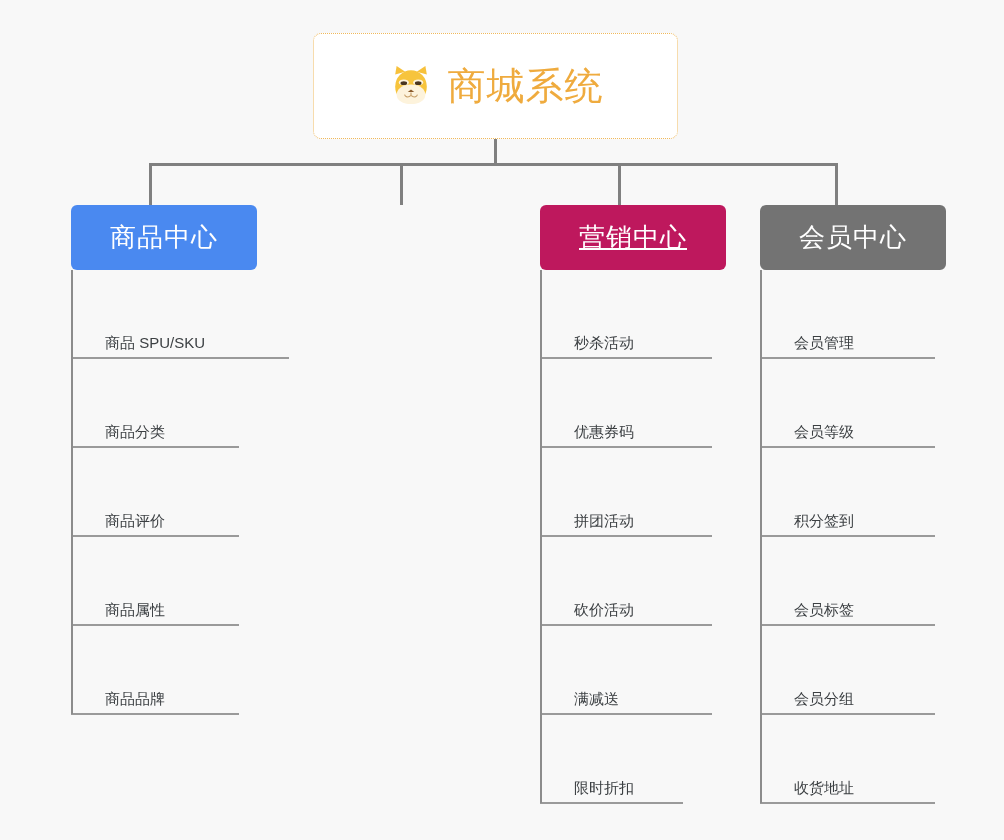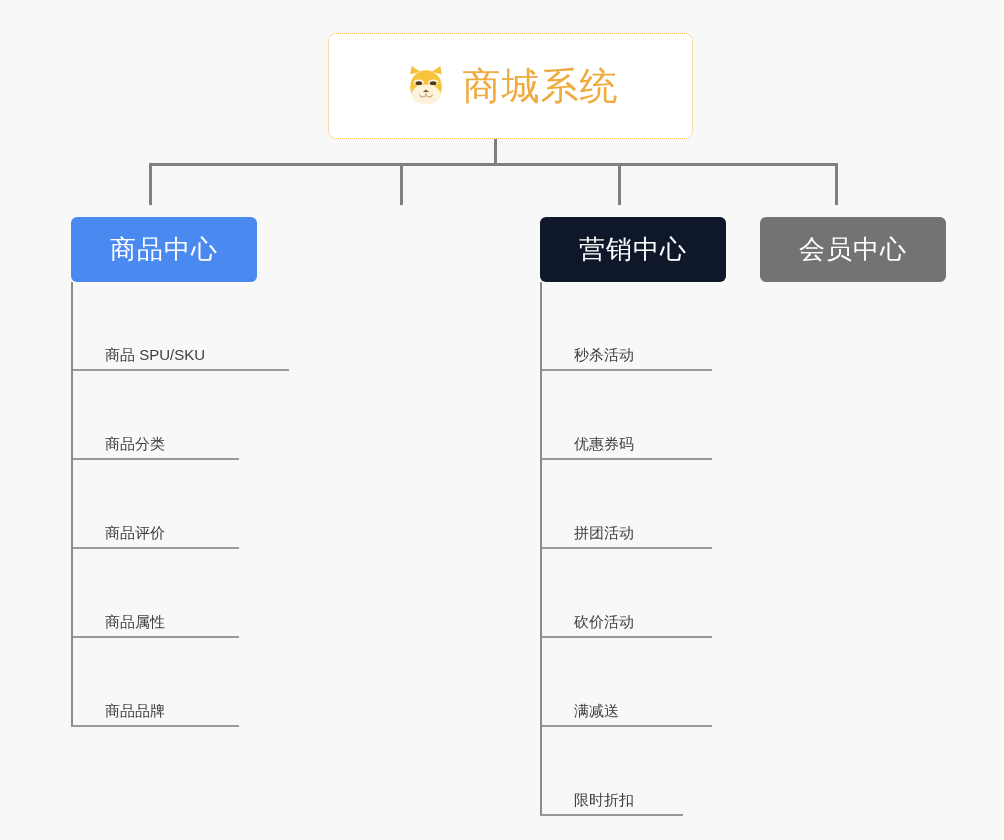--- a/index.html
+++ b/index.html
@@ -17,21 +17,21 @@
 
   #diagram {
     position: relative;
     width: 1004px;
     height: 840px;
   }
 
   
   .root-node {
     position: absolute;
-    left: 328px;
+    left: 313px;
     top: 33px;
     width: 365px;
     height: 106px;
     background: #ffffff;
     border: 1px dotted #f0b95c;
     border-radius: 8px;
     box-sizing: border-box;
     display: flex;
     align-items: center;
     justify-content: center;
@@ -70,21 +70,21 @@
   }
   .conn-v-drop {
     top: 163px;
     width: 3px;
     height: 42px;
   }
 
   
   .branch {
     position: absolute;
-    top: 217px;
+    top: 205px;
     width: 183px;
     padding-left: 14px;
   }
   .branch-head {
     height: 65px;
     border-radius: 6px;
     display: flex;
     align-items: center;
     justify-content: center;
     color: #ffffff;
@@ -195,21 +195,21 @@
           <span class="leaf-label">商品属性</span>
         </div>
       <div class="leaf-item">
           <span class="leaf-label">商品品牌</span>
         </div>
     </div>
   </div>
 
 
   <div class="branch" data-idx="2" style="left:526px;width:186px">
-    <div class="branch-head" style="background: #0f172a;">
+    <div class="branch-head" style="background: #be185d; text-decoration: underline;">
       <span>营销中心</span>
     </div>
     <div class="leaf-rail">
       <div class="leaf-item">
           <span class="leaf-label">秒杀活动</span>
         </div>
       <div class="leaf-item">
           <span class="leaf-label">优惠券码</span>
         </div>
       <div class="leaf-item">
@@ -224,15 +224,35 @@
       <div class="leaf-item">
           <span class="leaf-label">限时折扣</span>
         </div>
     </div>
   </div>
 
   <div class="branch" data-idx="3" style="left:746px;width:186px">
     <div class="branch-head" style="background: #737373;">
       <span>会员中心</span>
     </div>
+    <div class="leaf-rail">
+      <div class="leaf-item">
+          <span class="leaf-label">会员管理</span>
+        </div>
+      <div class="leaf-item">
+          <span class="leaf-label">会员等级</span>
+        </div>
+      <div class="leaf-item">
+          <span class="leaf-label">积分签到</span>
+        </div>
+      <div class="leaf-item">
+          <span class="leaf-label">会员标签</span>
+        </div>
+      <div class="leaf-item">
+          <span class="leaf-label">会员分组</span>
+        </div>
+      <div class="leaf-item">
+          <span class="leaf-label">收货地址</span>
+        </div>
+    </div>
   </div>
 
 </div>
 
 </body></html>

